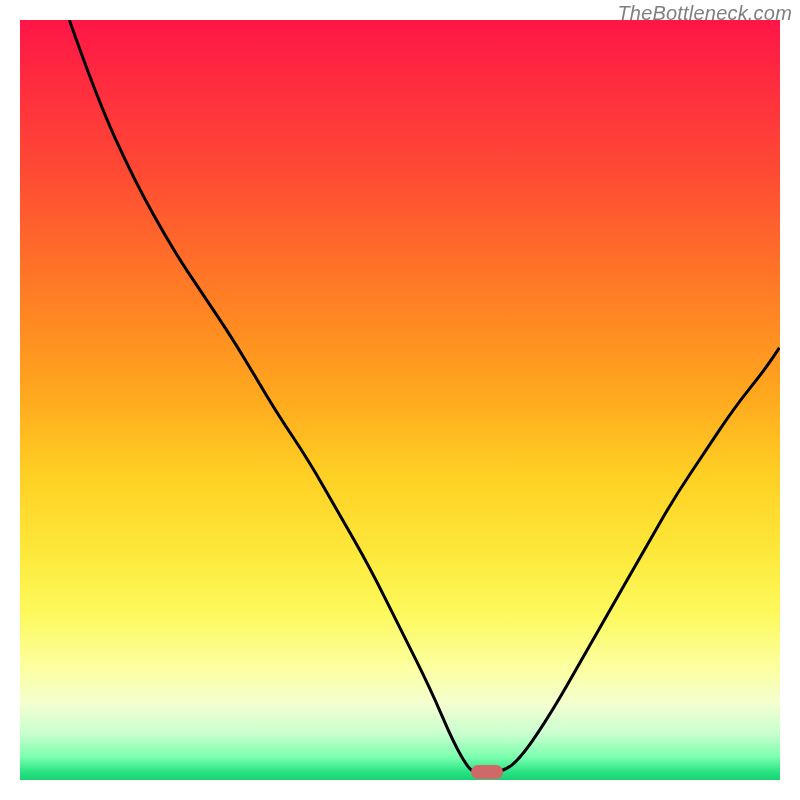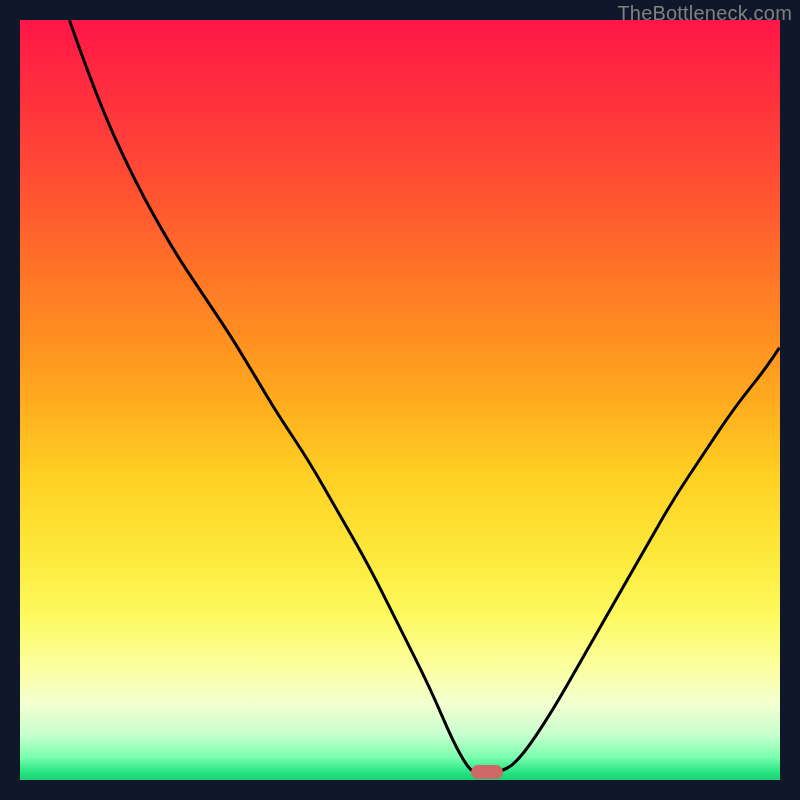--- a/index.html
+++ b/index.html
@@ -8,21 +8,22 @@
     width: 800px;
     height: 800px;
     background: #000;
     overflow: hidden;
     font-family: Arial, Helvetica, sans-serif;
   }
   .frame {
     position: relative;
     width: 800px;
     height: 800px;
-    background: #0f172a;
+    background: #ffffff;
+    font-style: italic;
   }
   .plot-area {
     position: absolute;
     left: 20px;
     top: 20px;
     width: 760px;
     height: 760px;
     
     background: linear-gradient(
       to bottom,

